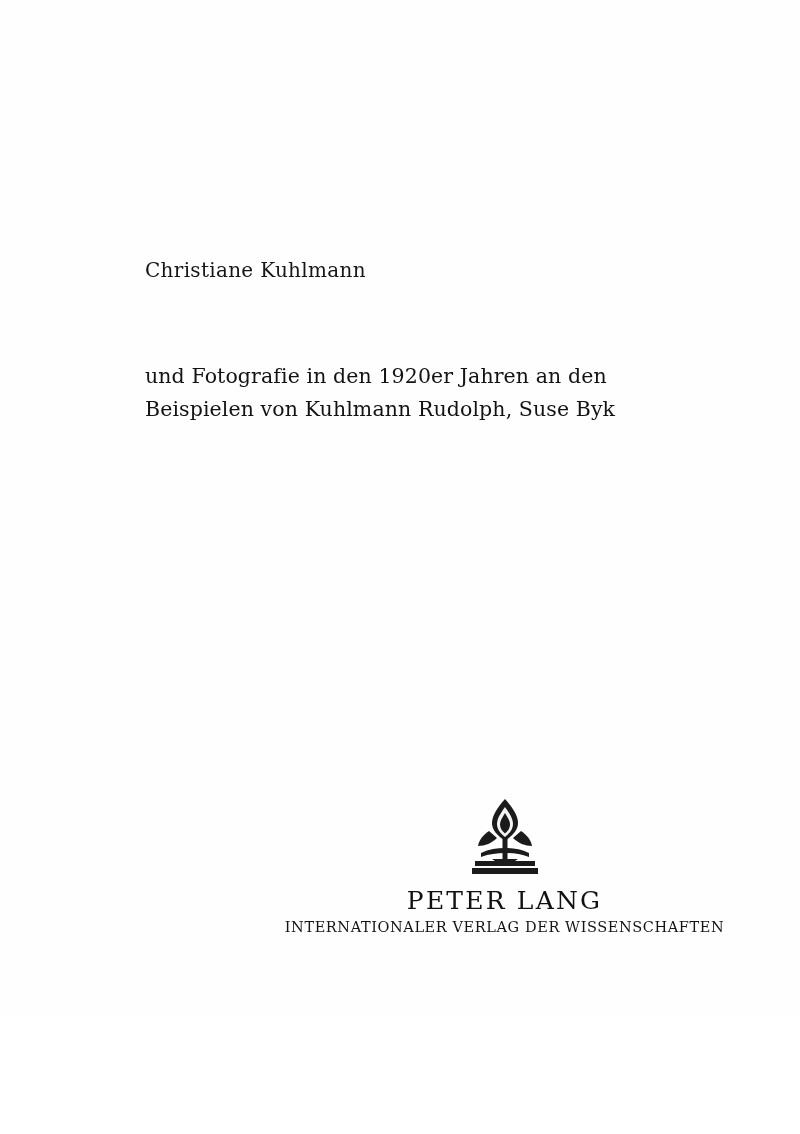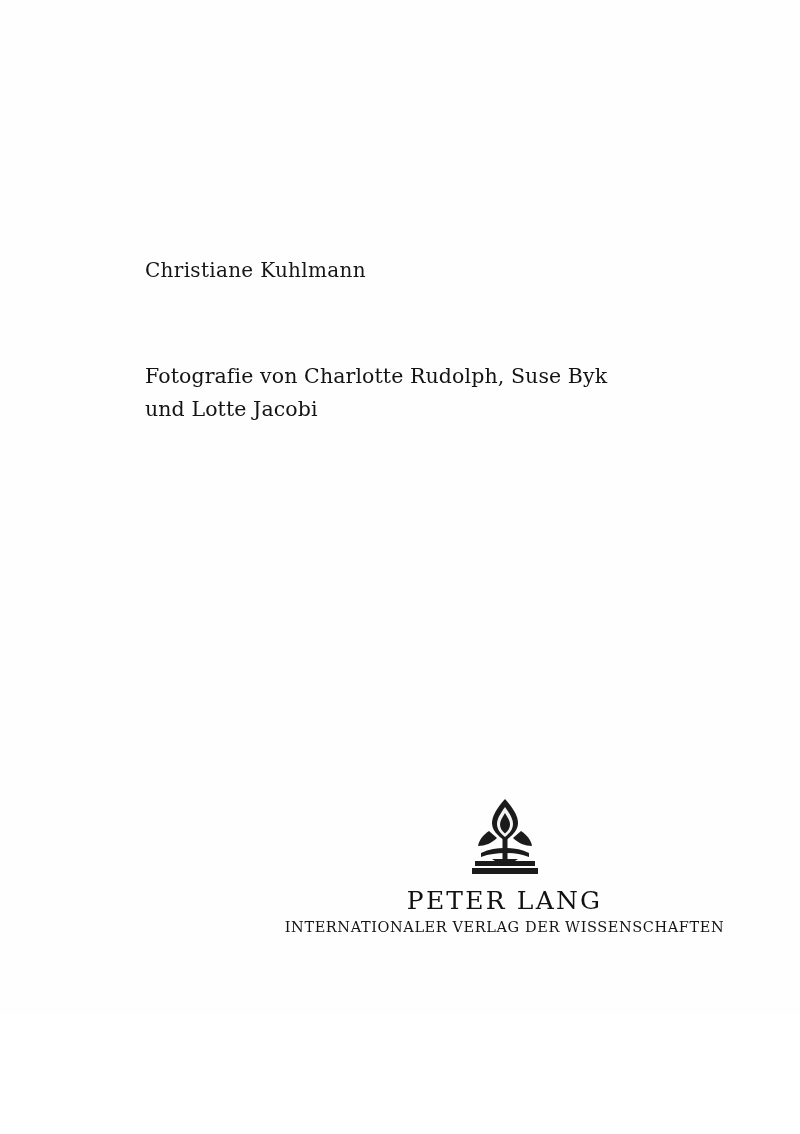--- a/index.html
+++ b/index.html
@@ -102,22 +102,22 @@
 <body>
 
 <div class="page">
 
   <div class="text-block">
 
     <p class="author">Christiane Kuhlmann</p>
 
 
     <p class="subtitle">
-      <span class="line">Fotografie von Charlotte Rudolph, Suse Byk</span>
-      <span class="line">und Lotte Jacobi</span>
+      <span class="line">und Fotografie in den 1920er Jahren an den</span>
+      <span class="line">Beispielen von Kuhlmann Rudolph, Suse Byk</span>
     </p>
 
   </div>
 
   <div class="publisher">
 
     <div class="logo-mark">
       <svg viewBox="0 0 92 88" width="92" height="88" aria-hidden="true">
 
         <g fill="#1b1b1b">

